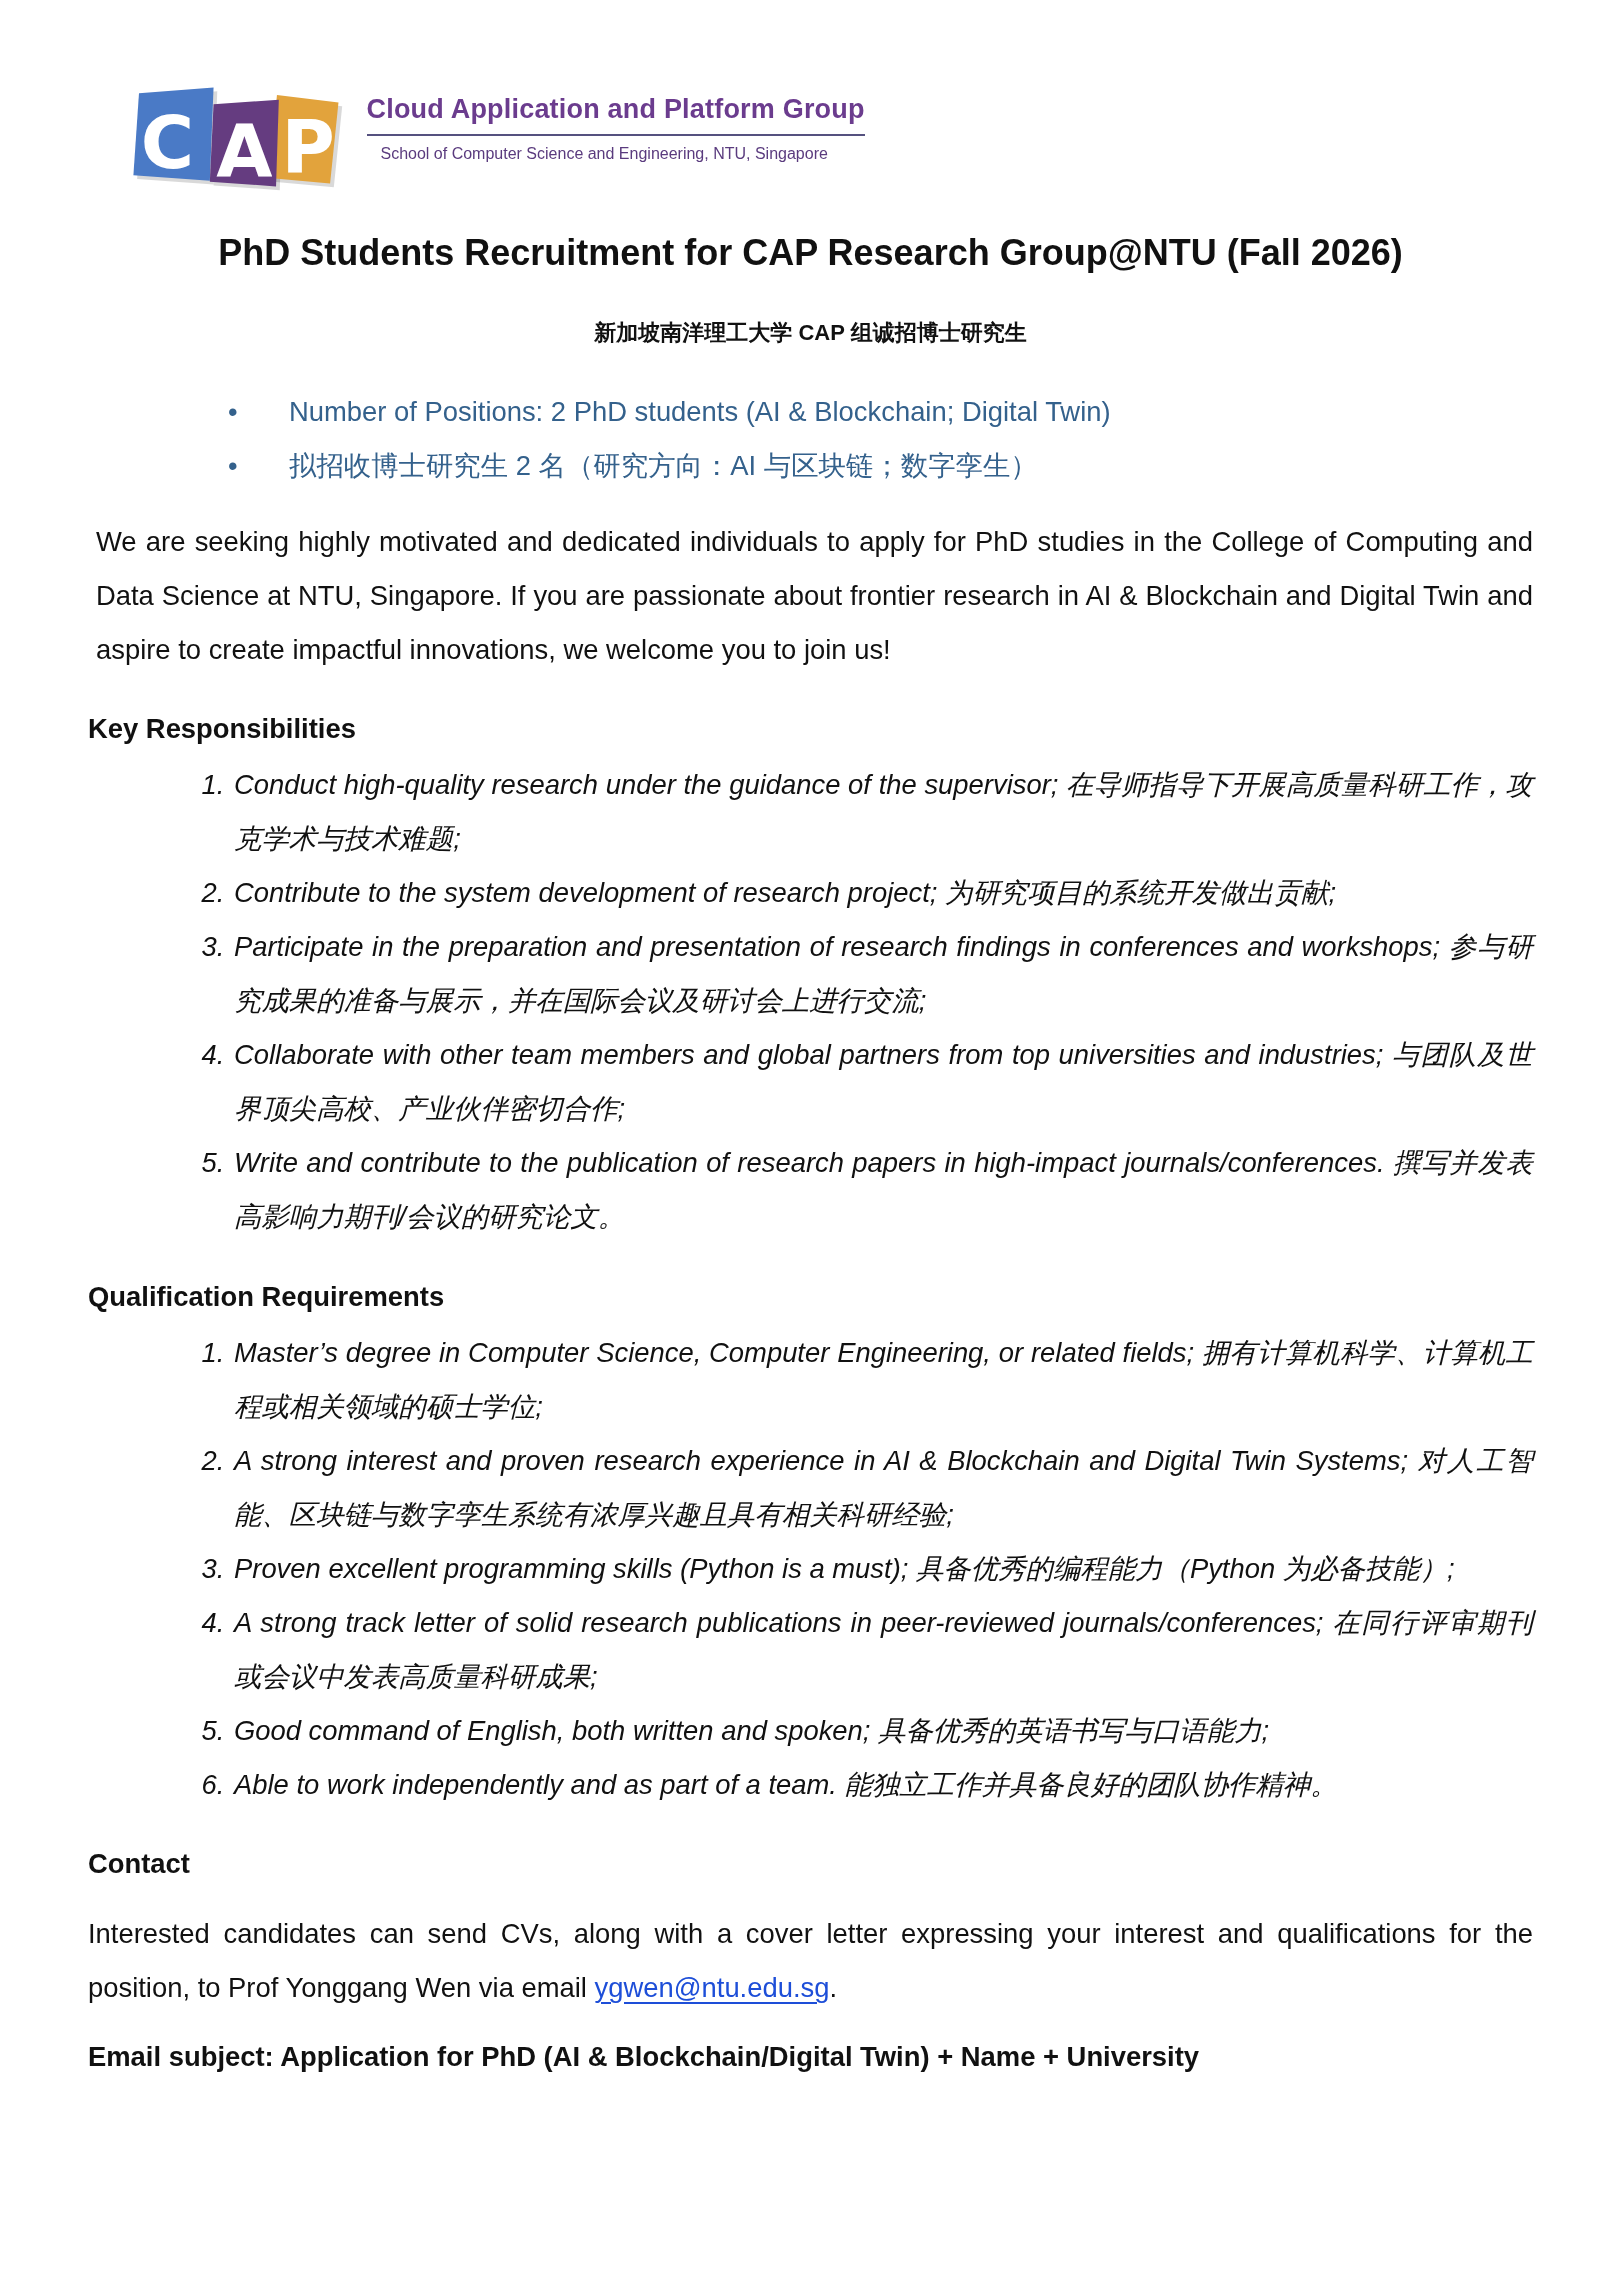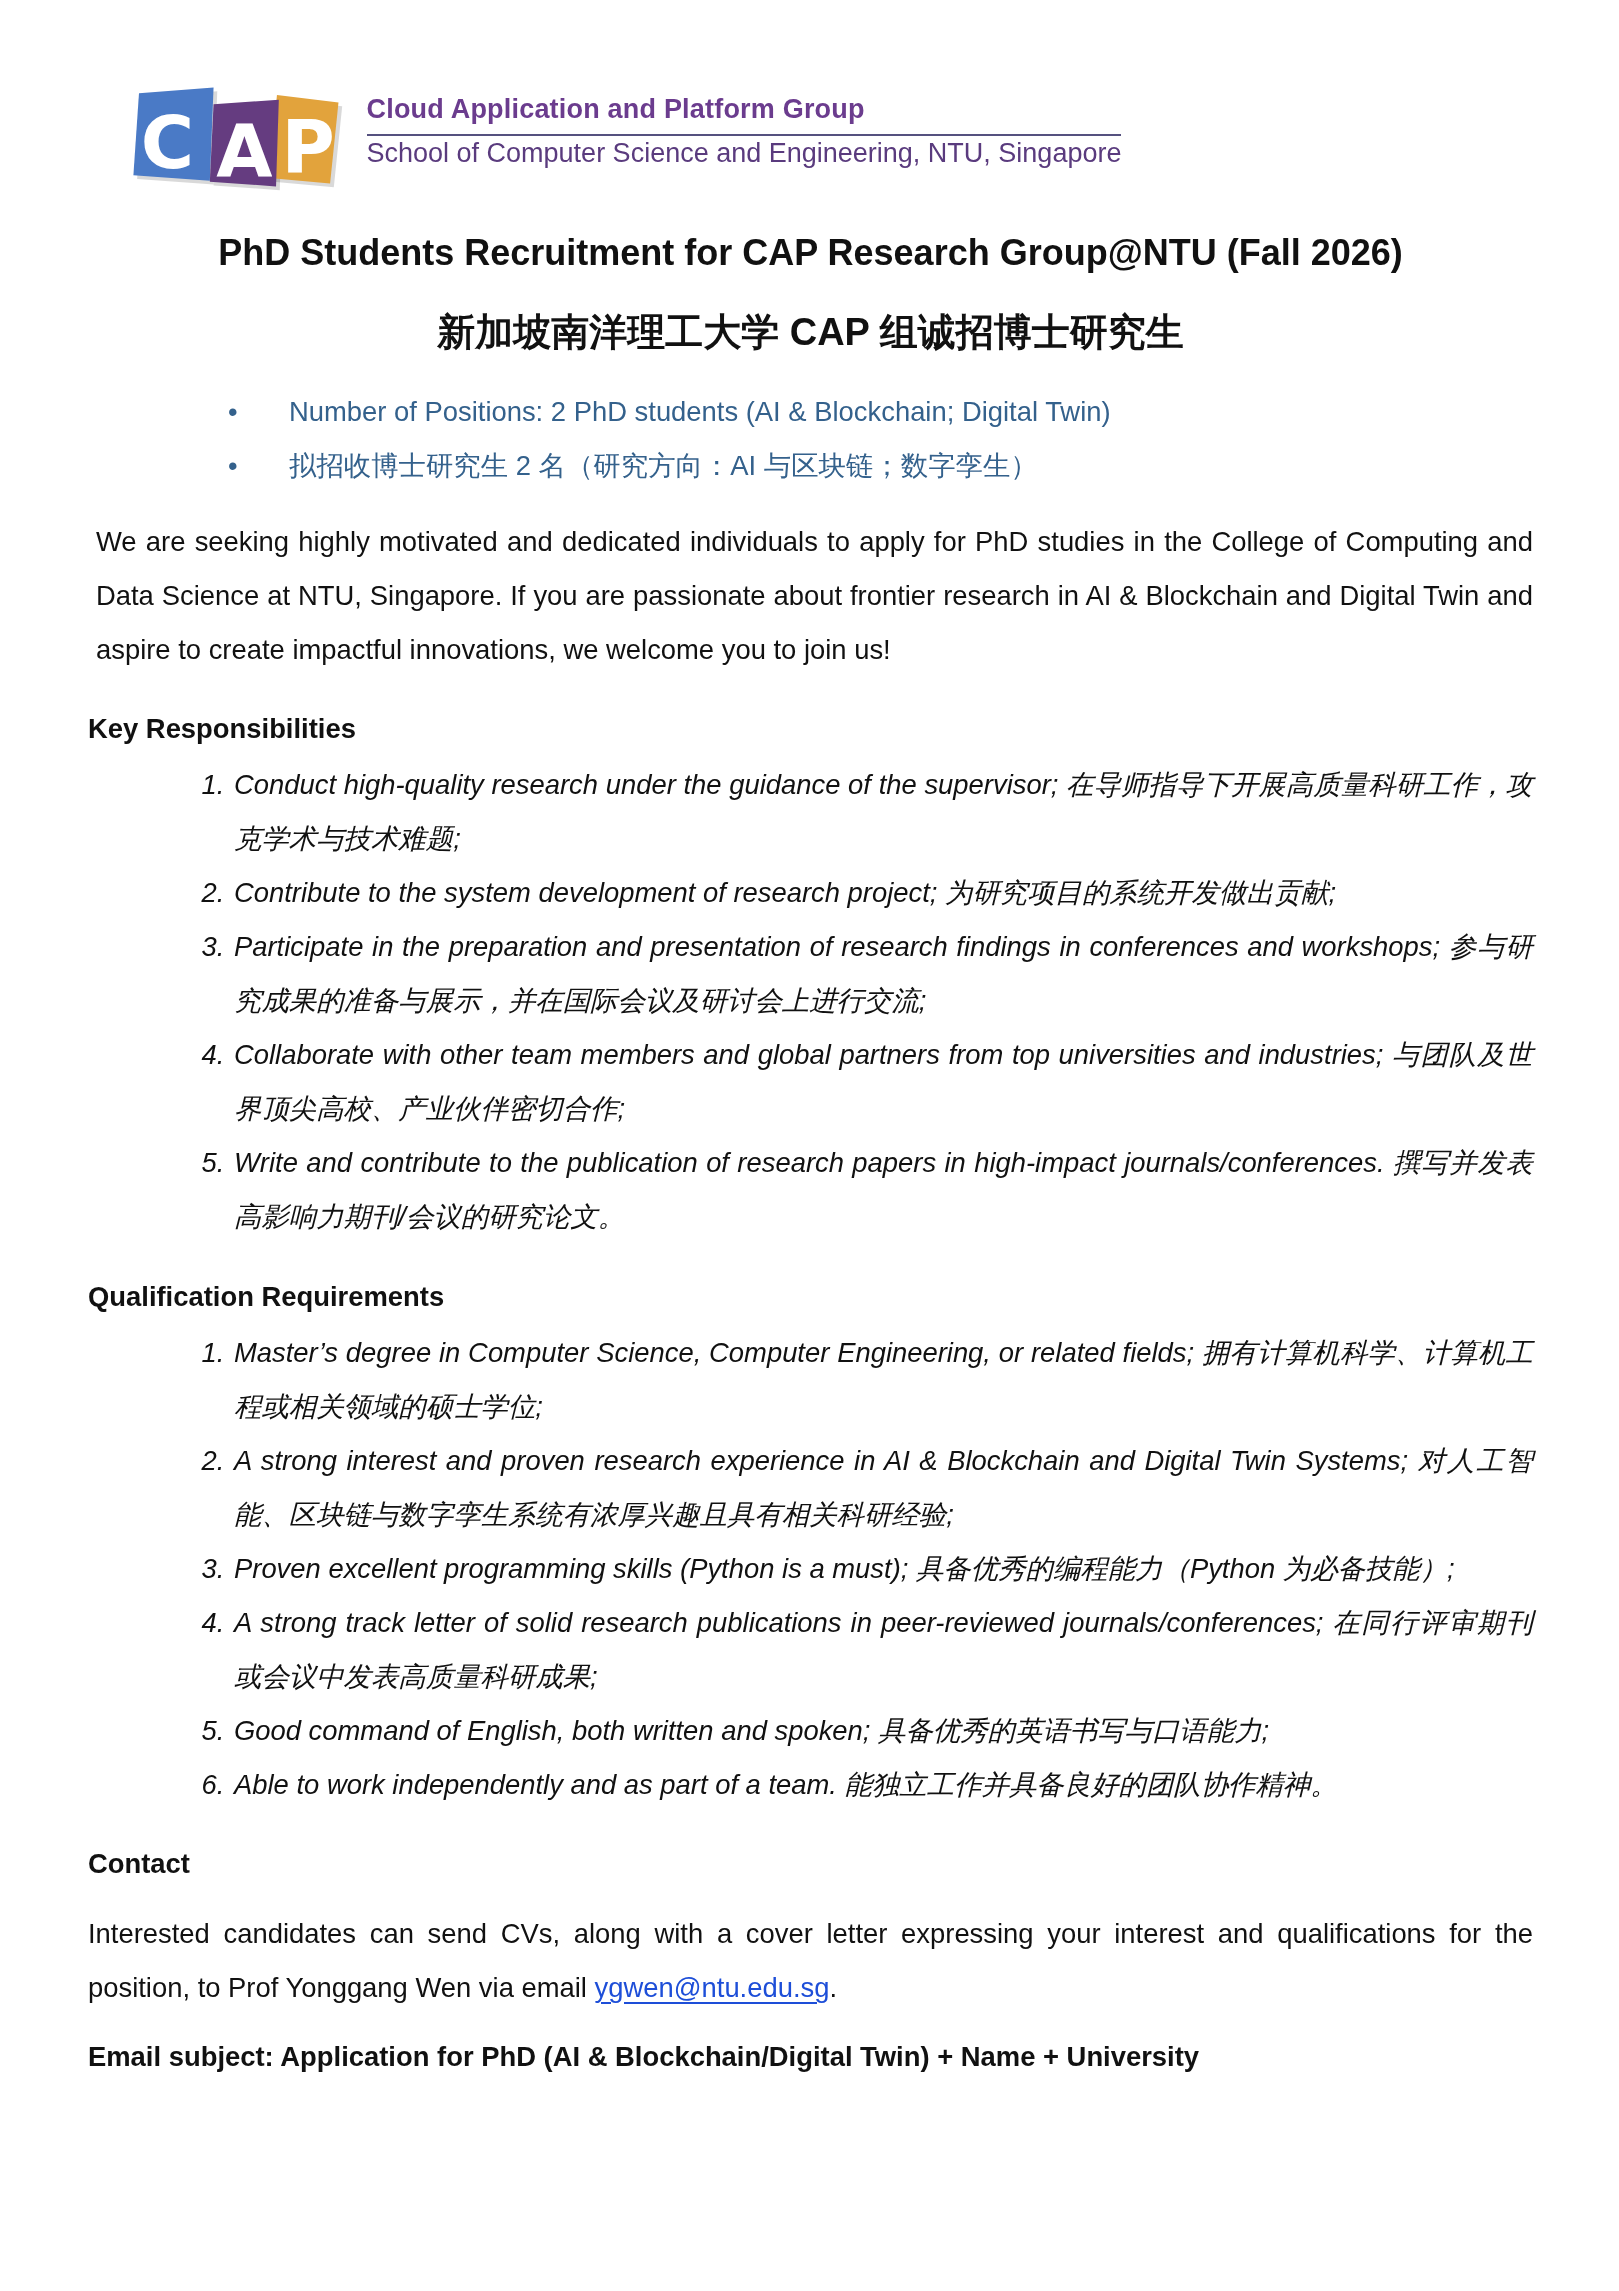--- a/index.html
+++ b/index.html
@@ -18,25 +18,25 @@
   
   .logo-row { display:flex; align-items:flex-start; margin-left:39px; }
   .logo-mark { width:216px; height:110px; flex:0 0 auto; }
   .logo-mark svg { width:216px; height:110px; display:block; }
   .logo-text { margin-left:23.5px; padding-top:9.8px; }
   .org-name {
     font-weight:bold; font-size:27px; line-height:35px;
     color:#6b3c8e; letter-spacing:0.2px; white-space:nowrap;
   }
   .org-rule { height:2px; background:#55517f; margin:6.9px 0 4.9px 0; }
-  .org-sub { font-size:27px; line-height:25.5px; color:#5a3b7e; white-space:nowrap; }
+  .org-sub { font-size:16px; line-height:25.5px; color:#5a3b7e; white-space:nowrap;margin-left:14px; }
 
   
   .title-en { margin-top:41px; text-align:center; font-weight:bold; font-size:36px; line-height:39px; }
-  .title-zh { margin-top:39px; text-align:center; font-weight:bold; font-size:38px; line-height:43px; }
+  .title-zh { margin-top:39px; text-align:center; font-weight:bold; font-size:22px; line-height:43px; }
 
   
   .bullets { margin-top:31px; color:#34618c; }
   .bullet-row { display:flex; }
   .bullet-indent { width:140px; flex:0 0 auto; }
   .bullet-dot { width:61px; flex:0 0 auto; }
   .bullet-text { flex:1 1 auto; }
 
   
   .para { margin-top:15.7px; text-align:justify; }

